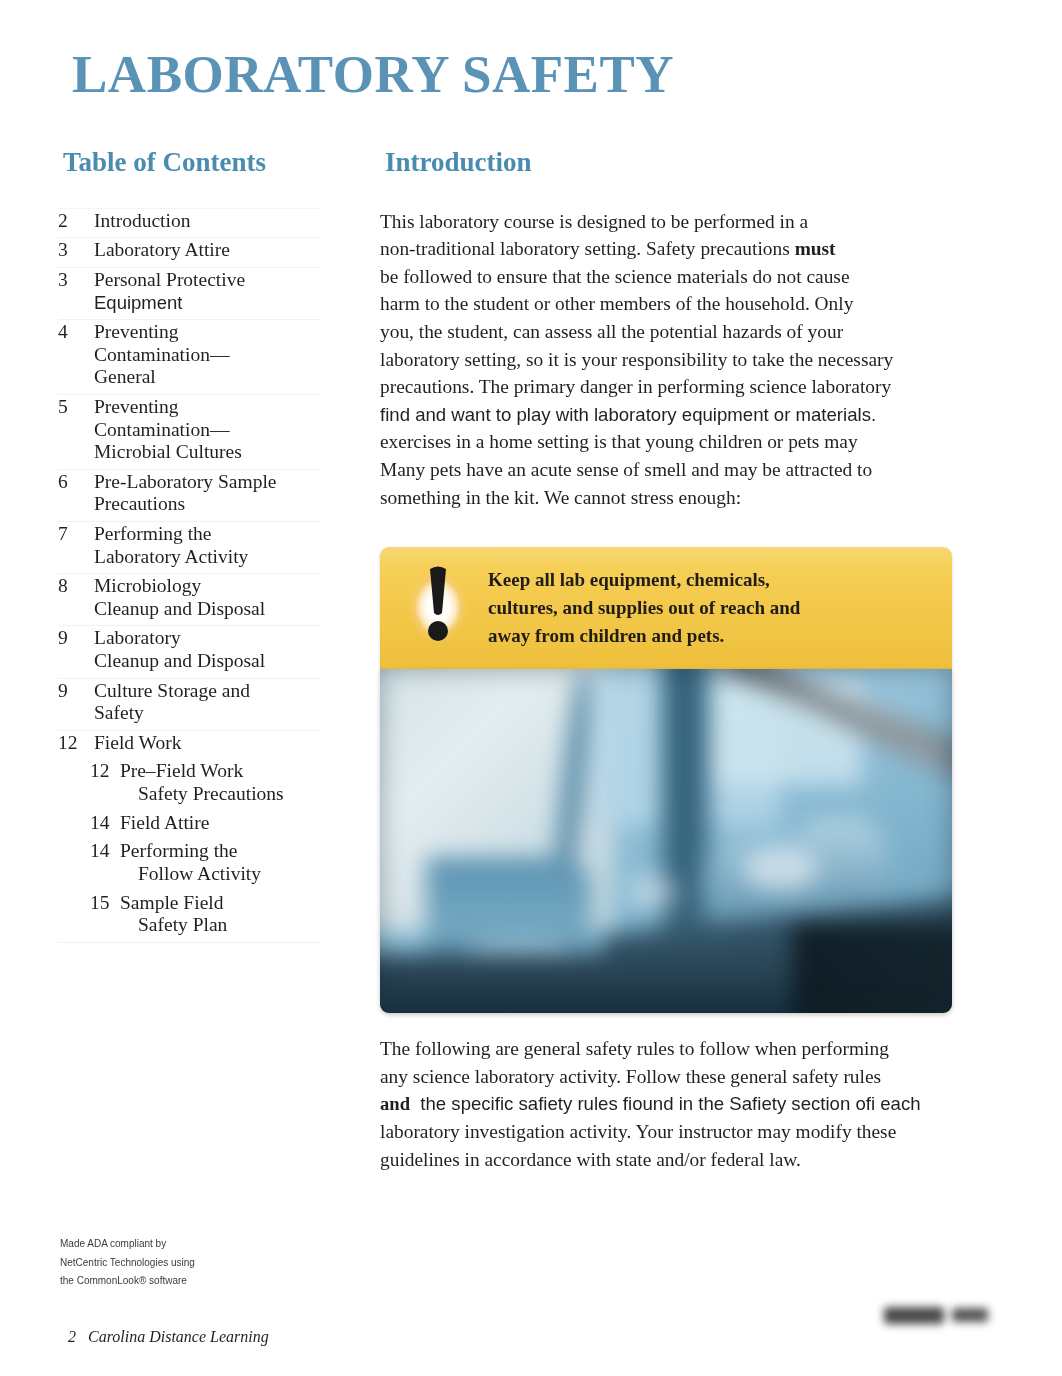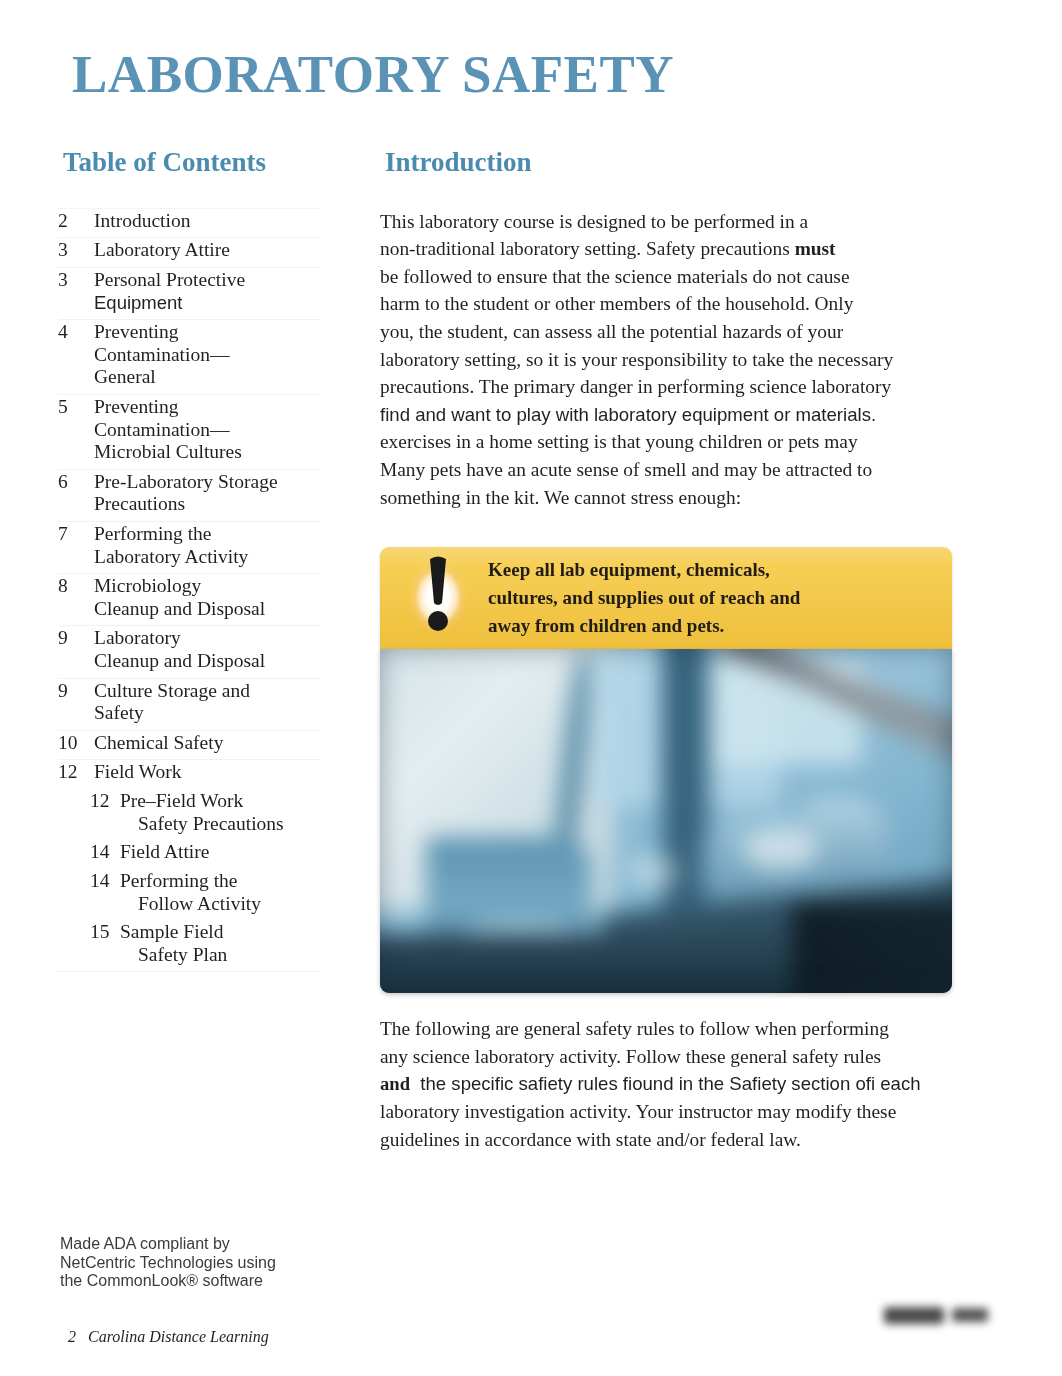--- a/index.html
+++ b/index.html
@@ -113,21 +113,21 @@
     font-family: "Liberation Sans", sans-serif;
     font-size: 18.6px;
   }
   .bold { font-weight: bold; }
 
   
   .callout {
     position: relative;
     margin-top: 36px;
     width: 572px;
-    height: 102px;
+    height: 122px;
     border-radius: 9px 9px 0 0;
     background: linear-gradient(180deg, #f7d776 0%, #f6cf55 18%, #f2c647 62%, #eebf3c 100%);
     box-shadow: 0 1px 3px rgba(0,0,0,0.18);
     display: flex;
     align-items: center;
     overflow: hidden;
   }
   .callout-icon {
     position: relative;
     flex: 0 0 108px;
@@ -193,21 +193,21 @@
   .hilite   { position:absolute; left:62%; top:52%; width:12%; height:10%; background: rgba(255,255,255,0.55); border-radius:50%; }
   .hilite2  { position:absolute; left:44%; top:58%; width:8%; height:9%; background: rgba(255,255,255,0.4); border-radius:50%; }
   .vig      { position:absolute; inset:0; box-shadow: inset 0 0 26px rgba(20,40,55,0.38); }
 
   
   .ada-note {
     position: absolute;
     left: 60px;
     top: 1235px;
     font-family: "Liberation Sans", sans-serif;
-    font-size: 16px;
+    font-size: 10px;
     line-height: 18.5px;
     color: #3b3b3b;
   }
   .ada-note .ln { display: block; }
 
   .page-footer {
     position: absolute;
     left: 60px;
     top: 1310px;
     font-family: "Liberation Serif", serif;
@@ -276,21 +276,21 @@
         <span class="toc-label">
           <span>Preventing</span><br>
           <span>Contamination—</span><br>
           <span>Microbial Cultures</span>
         </span>
       </li>
 
       <li class="toc-row">
         <span class="toc-num">6</span>
         <span class="toc-label">
-          <span>Pre-Laboratory Storage</span><br>
+          <span>Pre-Laboratory Sample</span><br>
           <span>Precautions</span>
         </span>
       </li>
 
       <li class="toc-row">
         <span class="toc-num">7</span>
         <span class="toc-label">
           <span>Performing the</span><br>
           <span>Laboratory Activity</span>
         </span>
@@ -313,24 +313,20 @@
       </li>
 
       <li class="toc-row">
         <span class="toc-num">9</span>
         <span class="toc-label">
           <span>Culture Storage and</span><br>
           <span>Safety</span>
         </span>
       </li>
 
-      <li class="toc-row">
-        <span class="toc-num">10</span>
-        <span class="toc-label">Chemical  Safety</span>
-      </li>
 
       <li class="toc-row" style="border-bottom:none;">
         <span class="toc-num">12</span>
         <span class="toc-label">Field  Work</span>
       </li>
 
       <li class="toc-row sub">
         <span class="toc-num">12</span>
         <span class="toc-label">
           <span>Pre–Field  Work</span>

